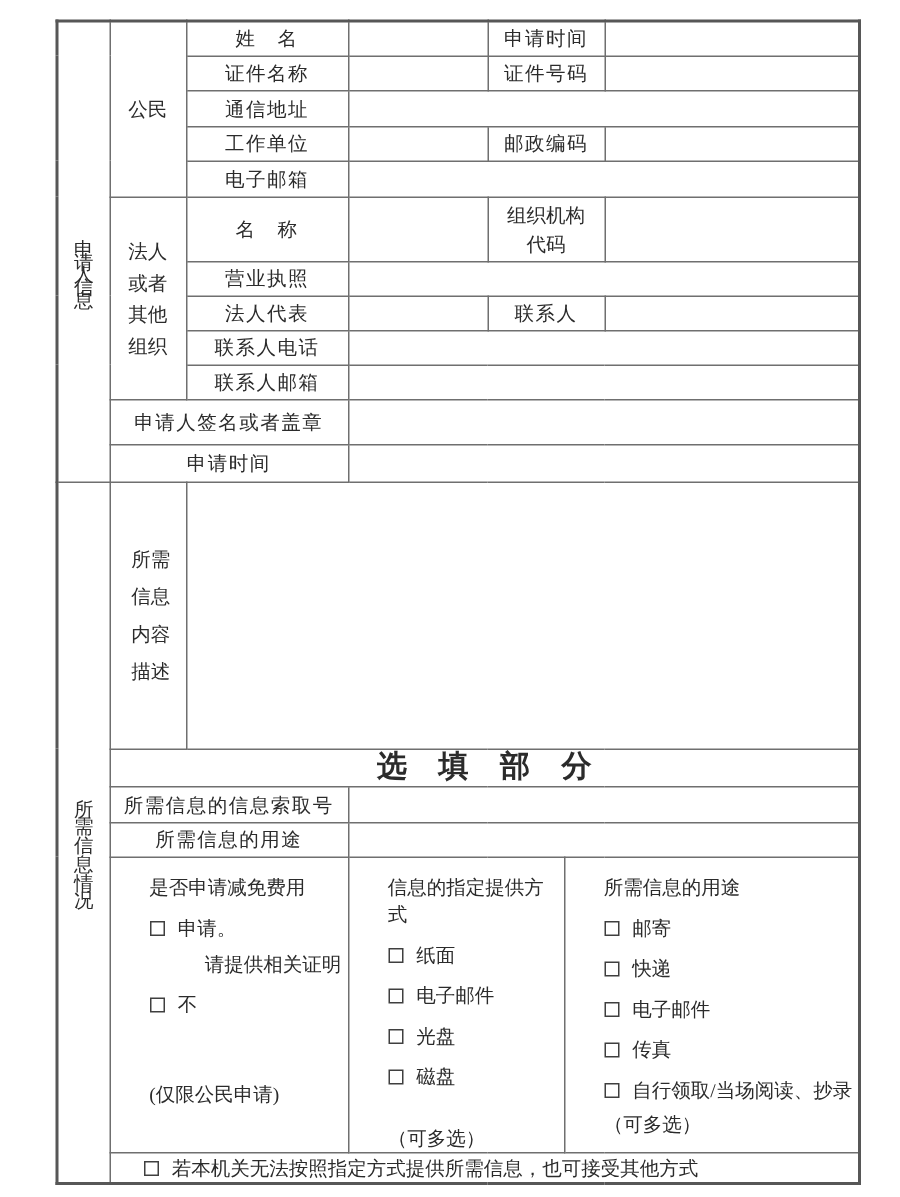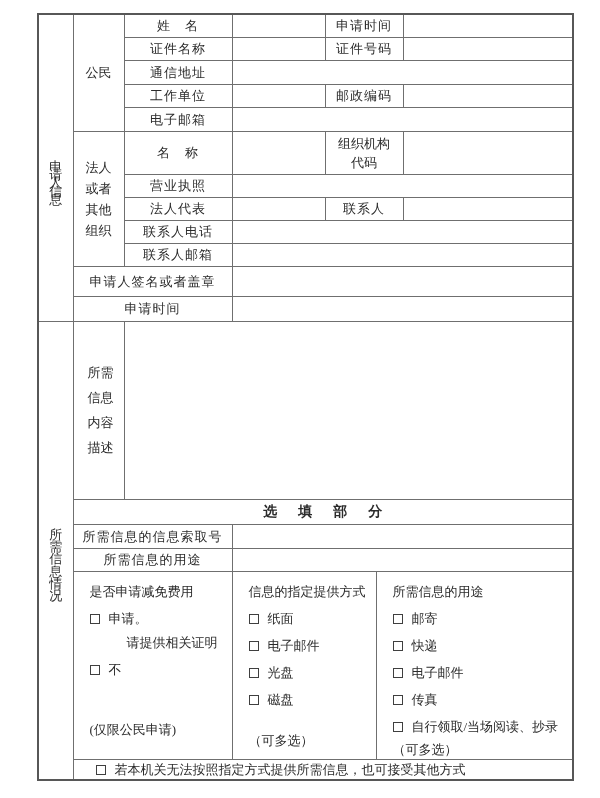--- a/index.html
+++ b/index.html
@@ -34,23 +34,23 @@
     writing-mode:vertical-rl;text-orientation:upright;
     letter-spacing:0.65em;padding-top:0.65em;
     font-size:13px;
   }
   .vlabel.loose{letter-spacing:0.95em;padding-top:0.95em;}
   
   .wrap2{display:inline-block;width:2.3em;word-break:break-all;line-height:21px;text-align:center;}
   .wrap4{display:inline-block;width:4.5em;word-break:break-all;line-height:19px;text-align:center;}
   .desc-lines{display:inline-block;width:2.3em;word-break:break-all;line-height:25px;text-align:right;}
   
-  .optional{font-weight:bold;font-size:14px;letter-spacing:21px;text-indent:21px;}
-  
-  td.cbcell{vertical-align:top;text-align:left;padding:11px 4px 0 16px;}
+  .optional{font-weight:bold;font-size:20px;letter-spacing:21px;text-indent:21px;}
+  
+  td.cbcell{vertical-align:top;text-align:left;padding:11px 4px 0 26px;}
   .opt-title{line-height:18px;margin-bottom:2px;}
   .opt{margin-top:9px;line-height:18px;white-space:nowrap;}
   .cbx{
     display:inline-block;width:10px;height:10px;
     border:1px solid #3f3f3f;background:var(--bg);
     margin-right:9px;vertical-align:-1px;
   }
   .opt-note{margin-top:6px;margin-left:37px;line-height:18px;}
   .fee-foot{margin-top:42px;line-height:18px;}
   .mid-foot{margin-top:23px;line-height:18px;}

